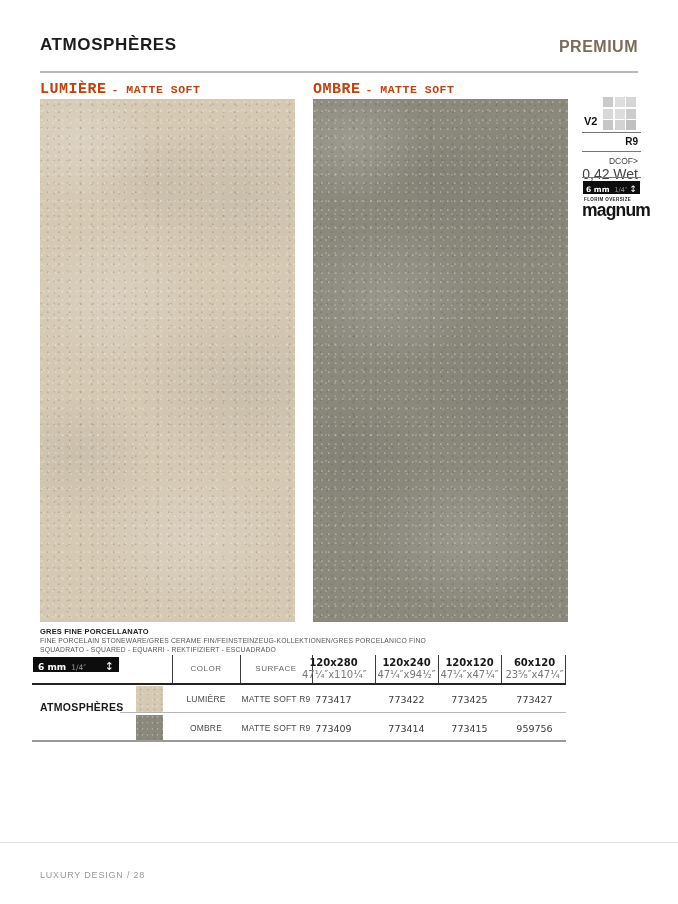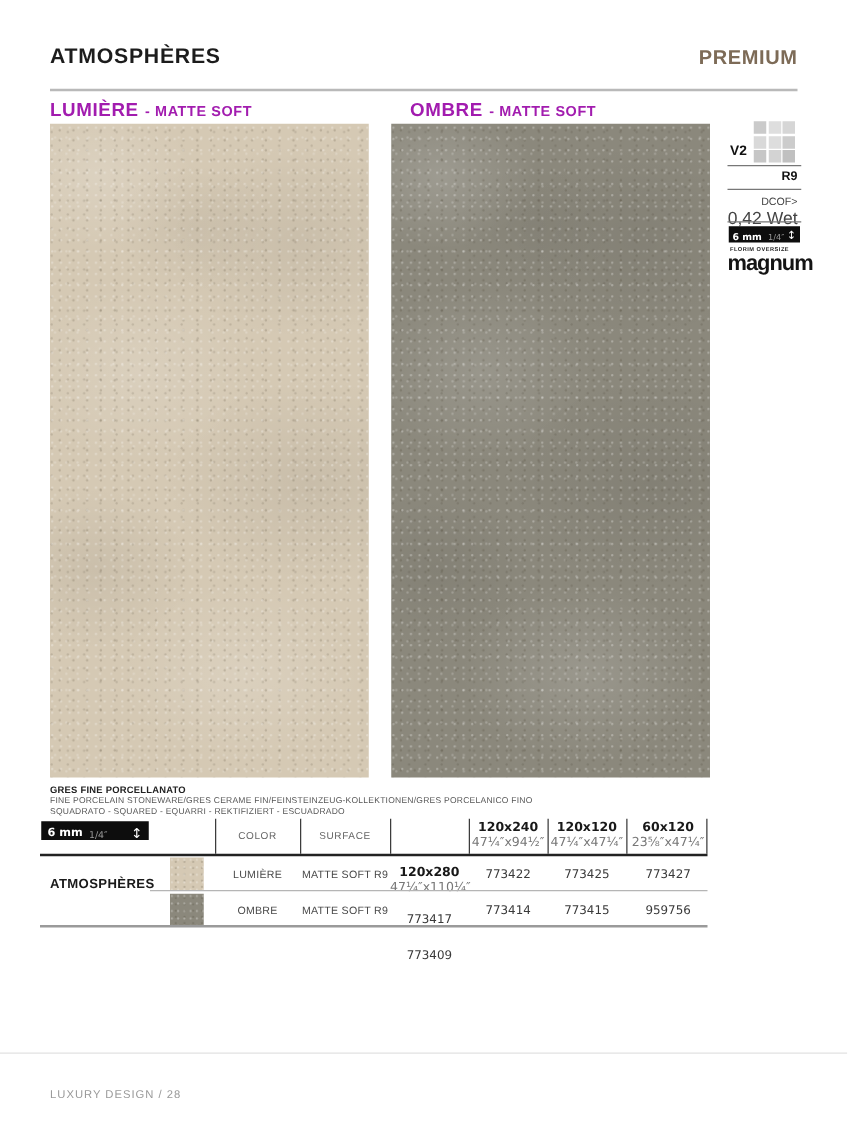--- a/index.html
+++ b/index.html
@@ -13,23 +13,23 @@
     position:absolute; left:40px; top:35px;
     font-size:17px; font-weight:bold; letter-spacing:.6px; color:#1c1c1c;
   }
   .premium {
     position:absolute; right:40px; top:38px;
     font-size:16px; font-weight:bold; letter-spacing:.5px; color:#7d6b57;
   }
   .header-rule { position:absolute; left:40px; top:71px; width:598px; height:1.5px; background:#b9b9b9; }
 
   
-  .tile-label { position:absolute; top:80px; color:#a21caf; white-space:nowrap; }
+  .tile-label { position:absolute; top:80px; color:#c2410c; white-space:nowrap;font-family:Liberation Mono, monospace; }
   .tile-label.l1 { left:40px; }
-  .tile-label.l2 { left:328px; }
+  .tile-label.l2 { left:313px; }
   .tl-name   { font-size:15px; font-weight:bold; letter-spacing:.5px; }
   .tl-finish { font-size:11.5px; font-weight:bold; letter-spacing:.5px; margin-left:5px; }
 
   
   .tile { position:absolute; top:99px; width:255px; height:523px; }
   .tile.t1 { left:40px; }
   .tile.t2 { left:313px; }
   .tile::before {
     content:""; position:absolute; inset:0;
     background-image:
@@ -107,21 +107,21 @@
         radial-gradient(circle at 30% 30%, rgba(255,255,255,.3) .5px, transparent 1.2px),
         radial-gradient(circle at 65% 70%, rgba(50,45,25,.18) .5px, transparent 1.2px);
       background-size:5px 6px, 7px 5px; }
   .sw1 { top:686px; } .sw2 { top:715px; }
   .body-cell { position:absolute; font-size:8.5px; color:#4a4a4a; text-align:center; letter-spacing:.2px; }
   .code-cell { position:absolute; font-size:9.5px; color:#3a3a3a; text-align:center;
                font-family:"DejaVu Sans", sans-serif; }
   .rowy1 { top:694px; } .rowy2 { top:723px; }
   .c-color   { left:172px; width:68px; }
   .c-surface { left:240px; width:72px; }
-  .c-s1 { left:312px; width:63px;margin-top:36px; } .c-s2 { left:375px; width:63px; }
+  .c-s1 { left:302px; width:63px; } .c-s2 { left:375px; width:63px; }
   .c-s3 { left:438px; width:63px; } .c-s4 { left:501px; width:67px; }
 
   
   .footer-rule { position:absolute; left:0; top:842px; width:678px; height:1px; background:#e2e2e2; }
   .footer-text { position:absolute; left:40px; top:870px; font-size:9px; color:#999;
                  letter-spacing:.8px; }
 </style>
 </head>
 <body>
 

